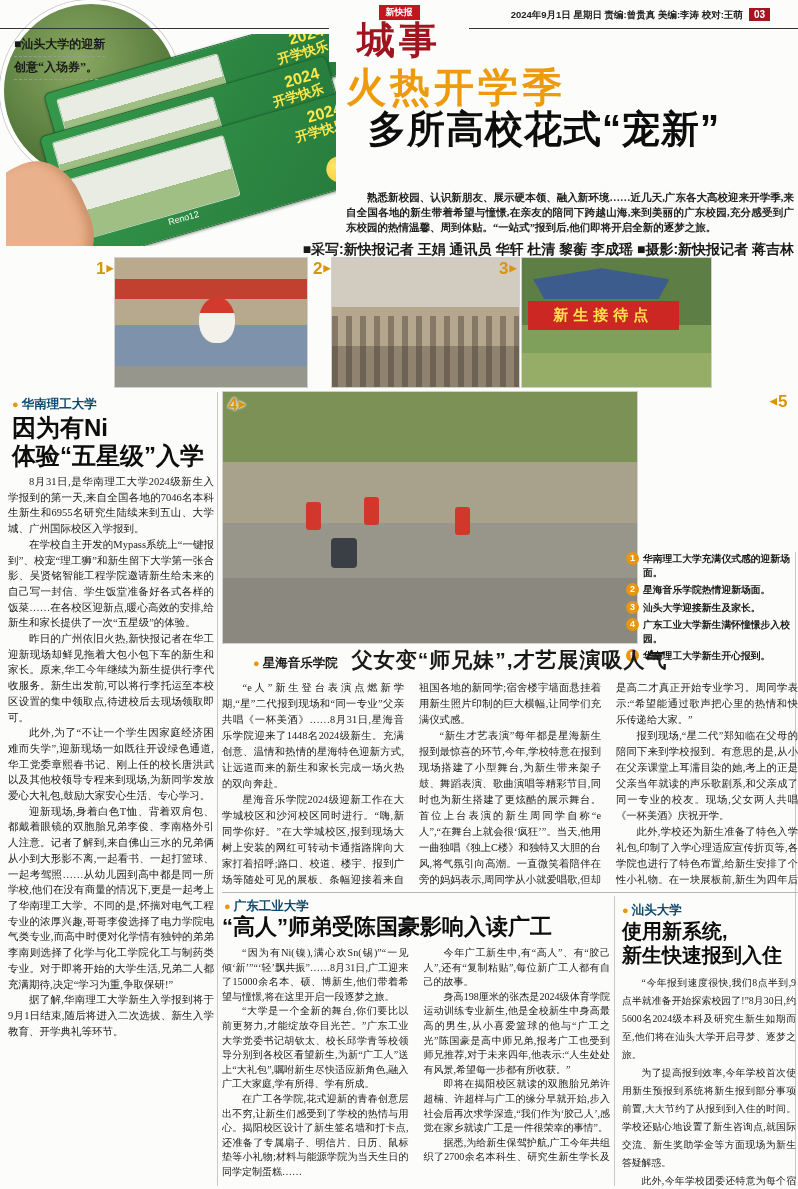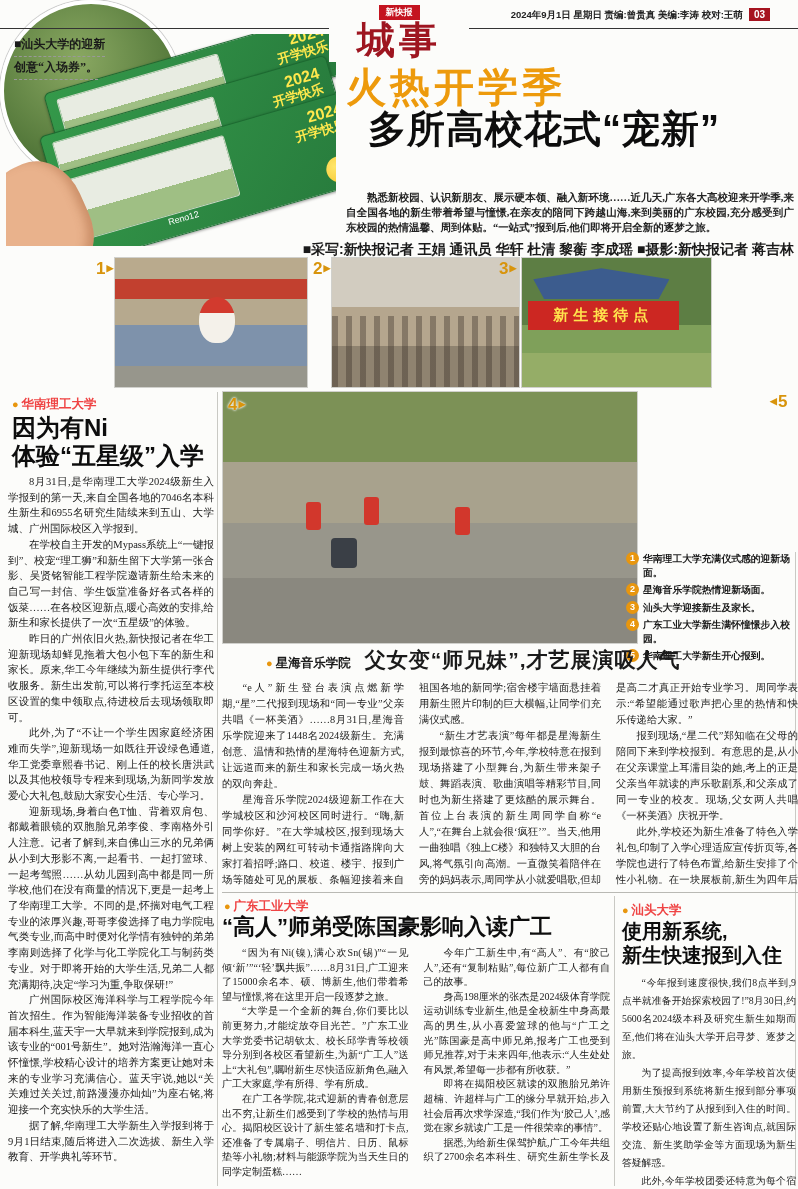--- a/index.html
+++ b/index.html
@@ -76,31 +76,31 @@
   .lugg{position:absolute;width:26px;height:30px;border-radius:4px;background:#3a3f46;top:58%;left:26%;}
   .photo5{left:620px;top:374px;width:174px;height:174px;border-radius:50%;border:4px solid #fff;
       box-shadow:0 0 0 1px #ccc;background:radial-gradient(circle at 42% 32%,#8aa862,#4e7336 72%);}
 
   .cap-list{position:absolute;left:626px;top:552px;width:170px;}
   .cap-item{display:flex;font-size:9.8px;line-height:13.5px;margin-bottom:4px;font-weight:bold;}
   .cap-num{flex:0 0 auto;width:13px;height:13px;border-radius:50%;background:#e8960e;color:#fff;
       font-size:9px;text-align:center;line-height:13px;margin-right:4px;font-family:"Liberation Sans",sans-serif;}
 
   
-  .kicker{position:absolute;font-family:Liberation Mono, monospace;font-weight:bold;font-size:12.5px;color:#ef4444;}
+  .kicker{position:absolute;font-family:Liberation Sans, sans-serif;font-weight:bold;font-size:12.5px;color:#0c4a6e;}
   .kicker::before{content:"●";color:#e8960e;margin-right:3px;font-size:11px;}
   .art-h{position:absolute;font-family:"Liberation Sans",sans-serif;font-weight:bold;color:#0d0d0d;white-space:nowrap;}
   .body-txt p{margin:0;text-indent:2em;text-align:justify;}
 
   .scut-h1{left:12px;top:412px;font-size:24px;}
   .scut-h2{left:12px;top:440px;font-size:24px;}
   .scut-body{position:absolute;left:8px;top:474px;width:206px;height:712px;overflow:hidden;
       font-size:10.5px;line-height:15.7px;}
 
-  .xh-head{position:absolute;left:266px;top:646px;display:flex;align-items:baseline;}
+  .xh-head{position:absolute;left:253px;top:646px;display:flex;align-items:baseline;}
   .xh-kicker{font-family:"Liberation Sans",sans-serif;font-weight:bold;font-size:12.5px;}
   .xh-kicker::before{content:"●";color:#e8960e;margin-right:3px;font-size:11px;}
   .xh-headline{font-family:"Liberation Sans",sans-serif;font-weight:bold;font-size:21px;margin-left:14px;letter-spacing:1px;}
   .xh-body{position:absolute;left:222px;top:680px;width:576px;height:210px;overflow:hidden;
       column-count:3;column-gap:15px;font-size:10.3px;line-height:16px;}
 
   .gdut-kicker{left:224px;top:898px;}
   .gdut-h{left:222px;top:912px;font-size:22px;}
   .gdut-body{position:absolute;left:222px;top:946px;width:388px;height:240px;overflow:hidden;
       column-count:2;column-gap:15px;font-size:10px;line-height:14.6px;}
@@ -219,21 +219,20 @@
 
   <div class="kicker" style="left:12px;top:396px;">华南理工大学</div>
   <div class="art-h scut-h1">因为有Ni</div>
   <div class="art-h scut-h2">体验“五星级”入学</div>
   <div class="scut-body body-txt">
       <p>8月31日,是华南理工大学2024级新生入学报到的第一天,来自全国各地的7046名本科生新生和6955名研究生陆续来到五山、大学城、广州国际校区入学报到。</p>
       <p>在学校自主开发的Mypass系统上“一键报到”、校宠“理工狮”和新生留下大学第一张合影、吴贤铭智能工程学院邀请新生给未来的自己写一封信、学生饭堂准备好各式各样的饭菜……在各校区迎新点,暖心高效的安排,给新生和家长提供了一次“五星级”的体验。</p>
       <p>昨日的广州依旧火热,新快报记者在华工迎新现场却鲜见拖着大包小包下车的新生和家长。原来,华工今年继续为新生提供行李代收服务。新生出发前,可以将行李托运至本校区设置的集中领取点,待进校后去现场领取即可。</p>
       <p>此外,为了“不让一个学生因家庭经济困难而失学”,迎新现场一如既往开设绿色通道,华工党委章熙春书记、刚上任的校长唐洪武以及其他校领导专程来到现场,为新同学发放爱心大礼包,鼓励大家安心生活、专心学习。</p>
       <p>迎新现场,身着白色T恤、背着双肩包、都戴着眼镜的双胞胎兄弟李俊、李南格外引人注意。记者了解到,来自佛山三水的兄弟俩从小到大形影不离,一起看书、一起打篮球、一起考驾照……从幼儿园到高中都是同一所学校,他们在没有商量的情况下,更是一起考上了华南理工大学。不同的是,怀揣对电气工程专业的浓厚兴趣,哥哥李俊选择了电力学院电气类专业,而高中时便对化学情有独钟的弟弟李南则选择了化学与化工学院化工与制药类专业。对于即将开始的大学生活,兄弟二人都充满期待,决定“学习为重,争取保研!”</p>
-      <p>广州国际校区海洋科学与工程学院今年首次招生。作为智能海洋装备专业招收的首届本科生,蓝天宇一大早就来到学院报到,成为该专业的“001号新生”。她对浩瀚海洋一直心怀憧憬,学校精心设计的培养方案更让她对未来的专业学习充满信心。蓝天宇说,她以“关关难过关关过,前路漫漫亦灿灿”为座右铭,将迎接一个充实快乐的大学生活。</p>
       <p>据了解,华南理工大学新生入学报到将于9月1日结束,随后将进入二次选拔、新生入学教育、开学典礼等环节。</p>
     </div>
 
   <div class="xh-head">
     <span class="xh-kicker">星海音乐学院</span>
     <span class="xh-headline">父女变“师兄妹”,才艺展演吸人气</span>
   </div>
   <div class="xh-body body-txt">
       <p>“e人”新生登台表演点燃新学期,“星”二代报到现场和“同一专业”父亲共唱《一杯美酒》……8月31日,星海音乐学院迎来了1448名2024级新生。充满创意、温情和热情的星海特色迎新方式,让远道而来的新生和家长完成一场火热的双向奔赴。</p>
       <p>星海音乐学院2024级迎新工作在大学城校区和沙河校区同时进行。“嗨,新同学你好。”在大学城校区,报到现场大树上安装的网红可转动卡通指路牌向大家打着招呼;路口、校道、楼宇、报到广场等随处可见的展板、条幅迎接着来自祖国各地的新同学;宿舍楼宇墙面悬挂着用新生照片印制的巨大横幅,让同学们充满仪式感。</p>

